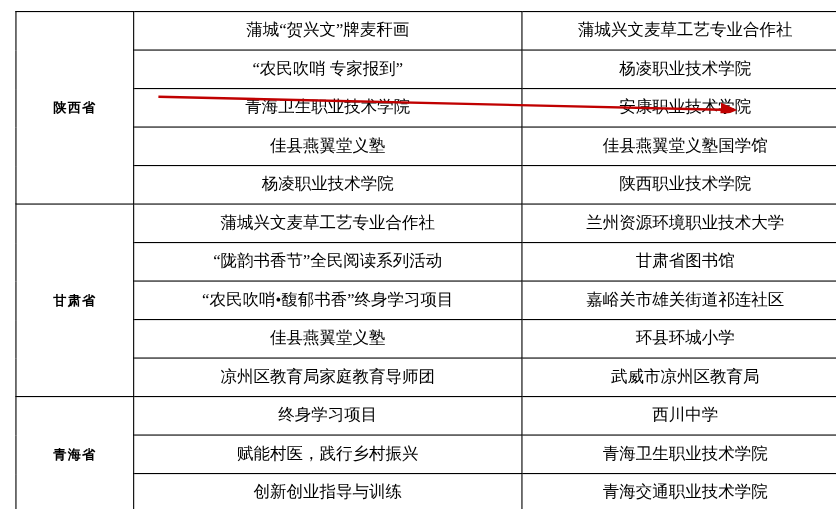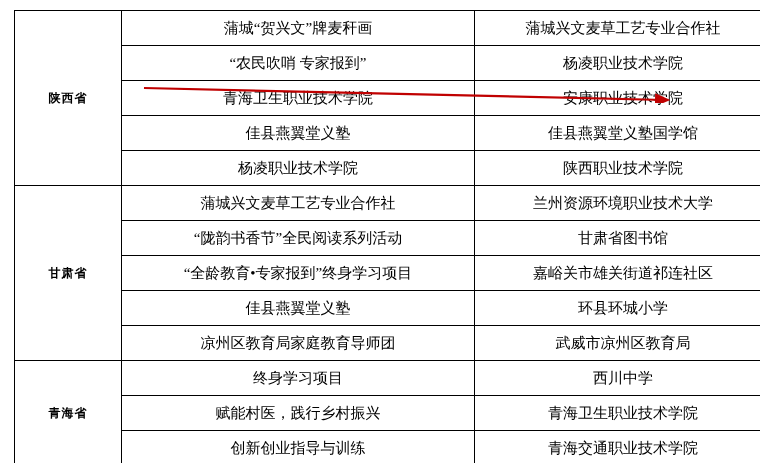--- a/index.html
+++ b/index.html
@@ -107,21 +107,21 @@
       <tr class="group-sep-top">
         <td class="province-cell first-col" rowspan="5">甘肃省</td>
         <td class="project-cell">蒲城兴文麦草工艺专业合作社</td>
         <td class="unit-cell last-col">兰州资源环境职业技术大学</td>
       </tr>
       <tr>
         <td class="project-cell">“陇韵书香节”全民阅读系列活动</td>
         <td class="unit-cell last-col">甘肃省图书馆</td>
       </tr>
       <tr>
-        <td class="project-cell">“全龄教育•专家报到”终身学习项目</td>
+        <td class="project-cell">“农民吹哨•馥郁书香”终身学习项目</td>
         <td class="unit-cell last-col">嘉峪关市雄关街道祁连社区</td>
       </tr>
       <tr>
         <td class="project-cell">佳县燕翼堂义塾</td>
         <td class="unit-cell last-col">环县环城小学</td>
       </tr>
       <tr>
         <td class="project-cell">凉州区教育局家庭教育导师团</td>
         <td class="unit-cell last-col">武威市凉州区教育局</td>
       </tr>

